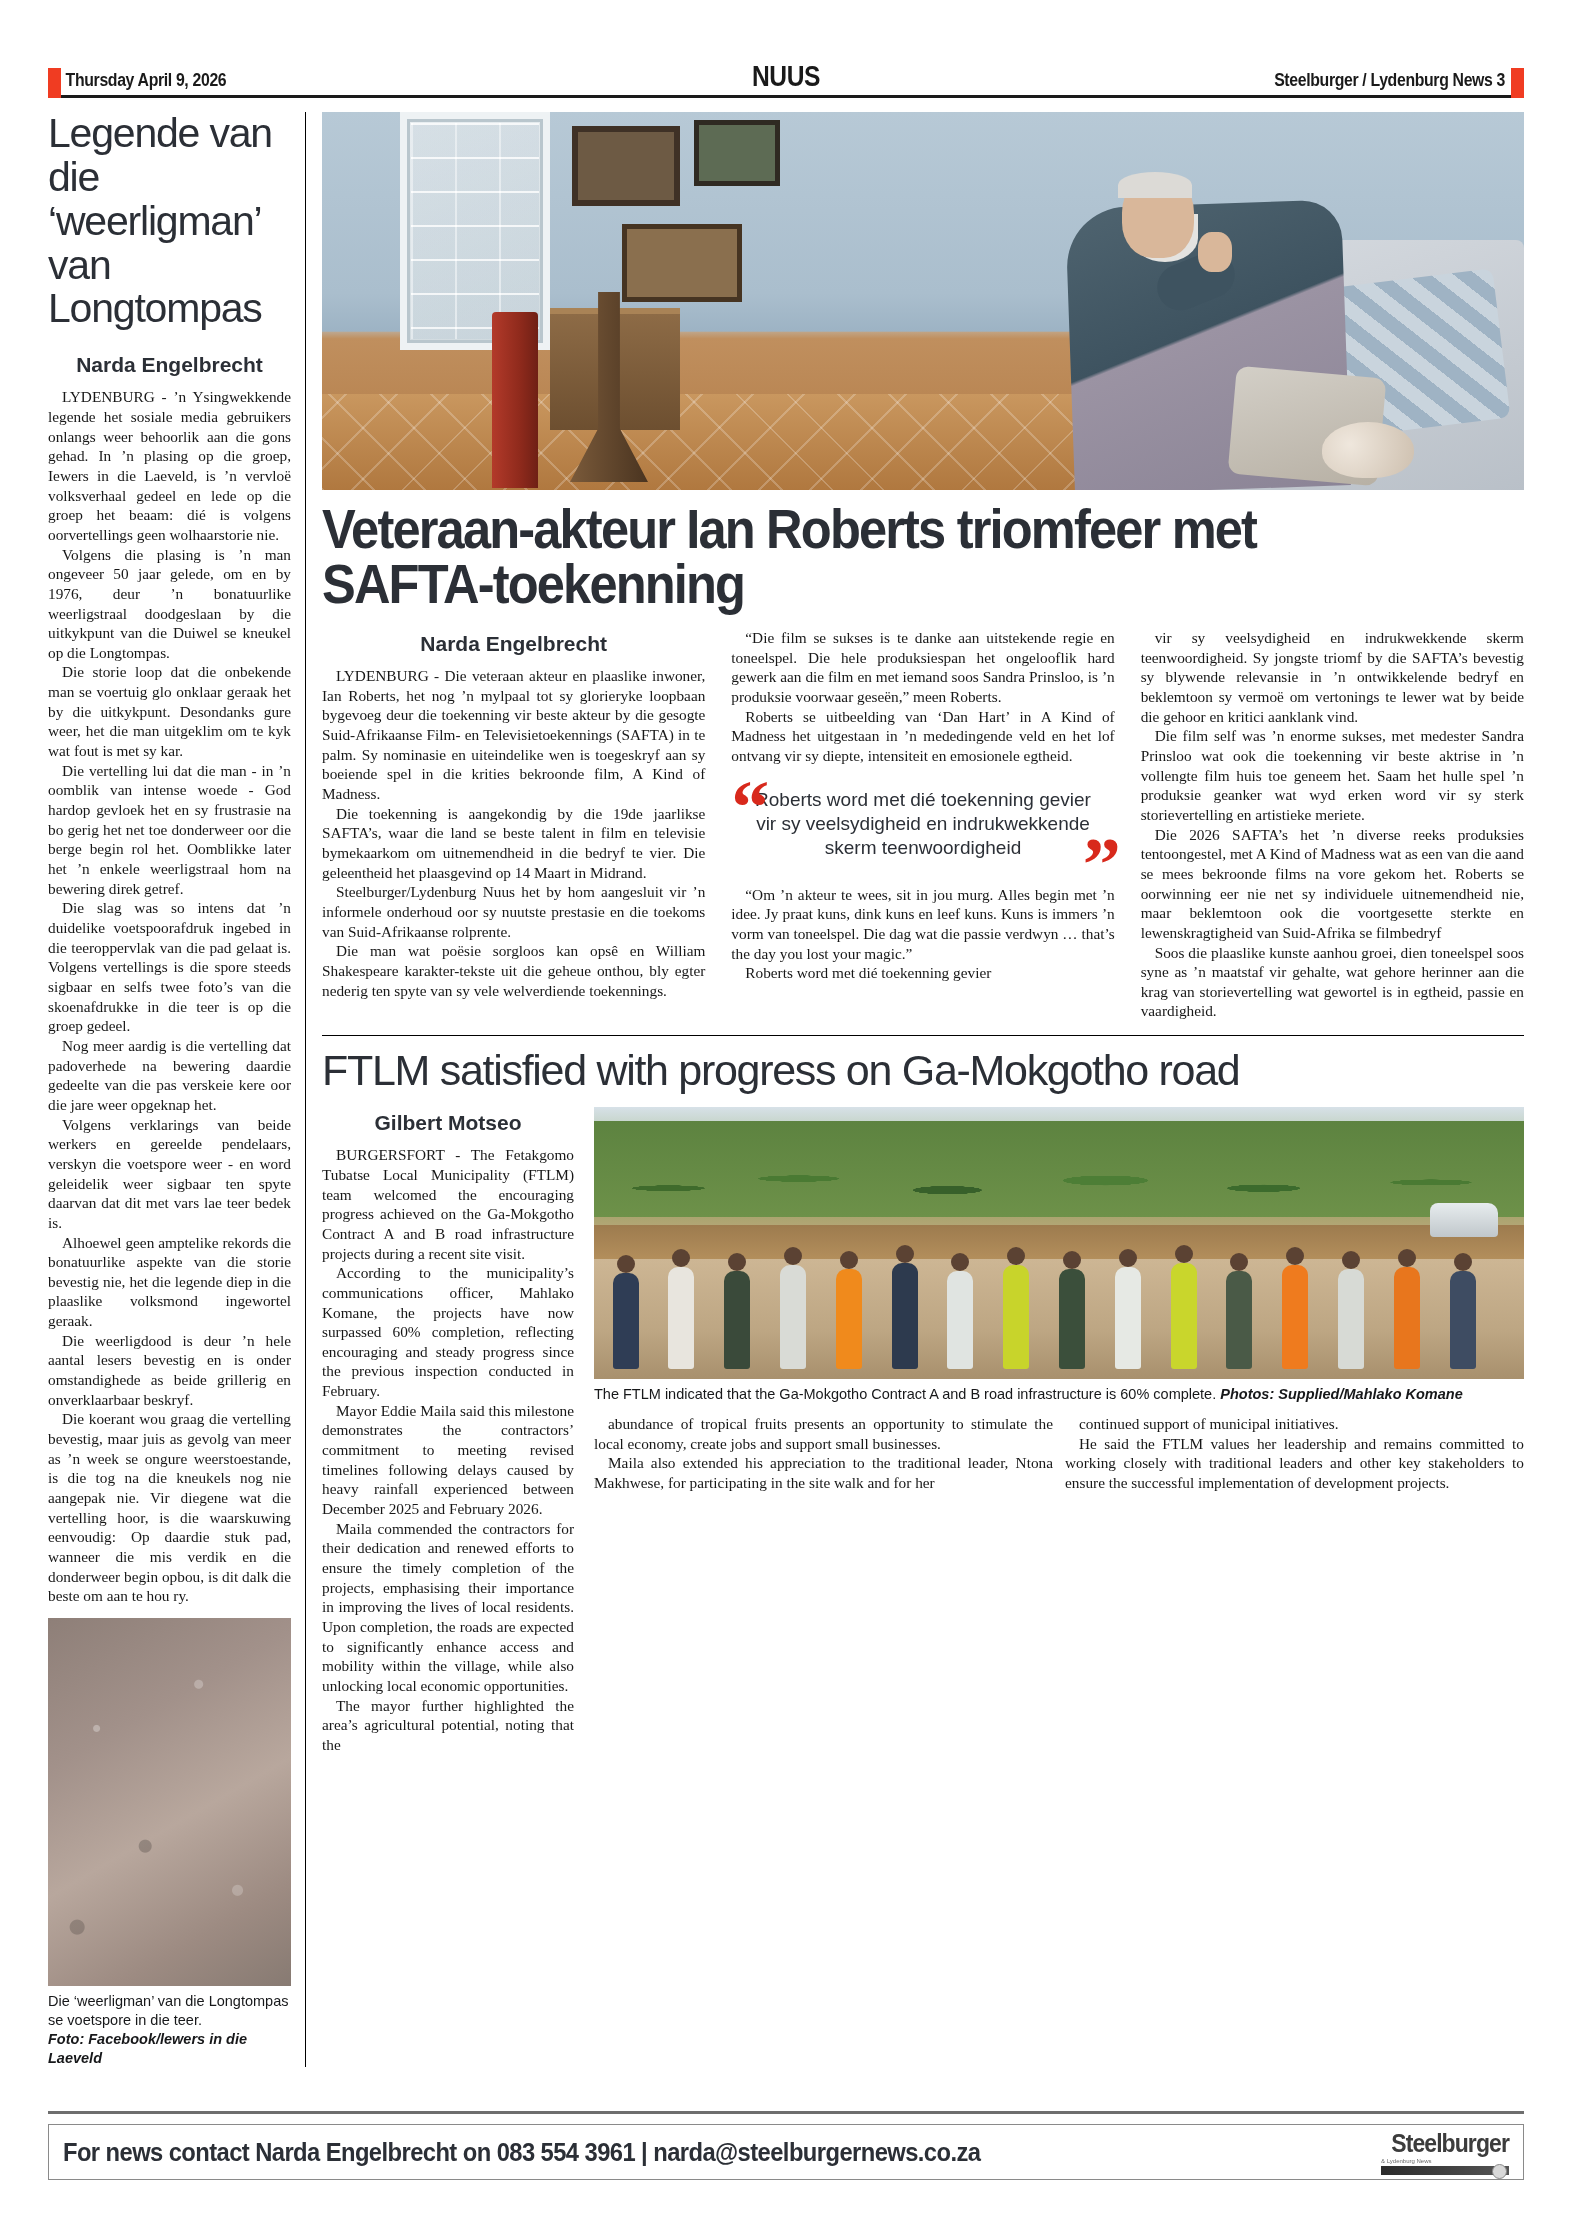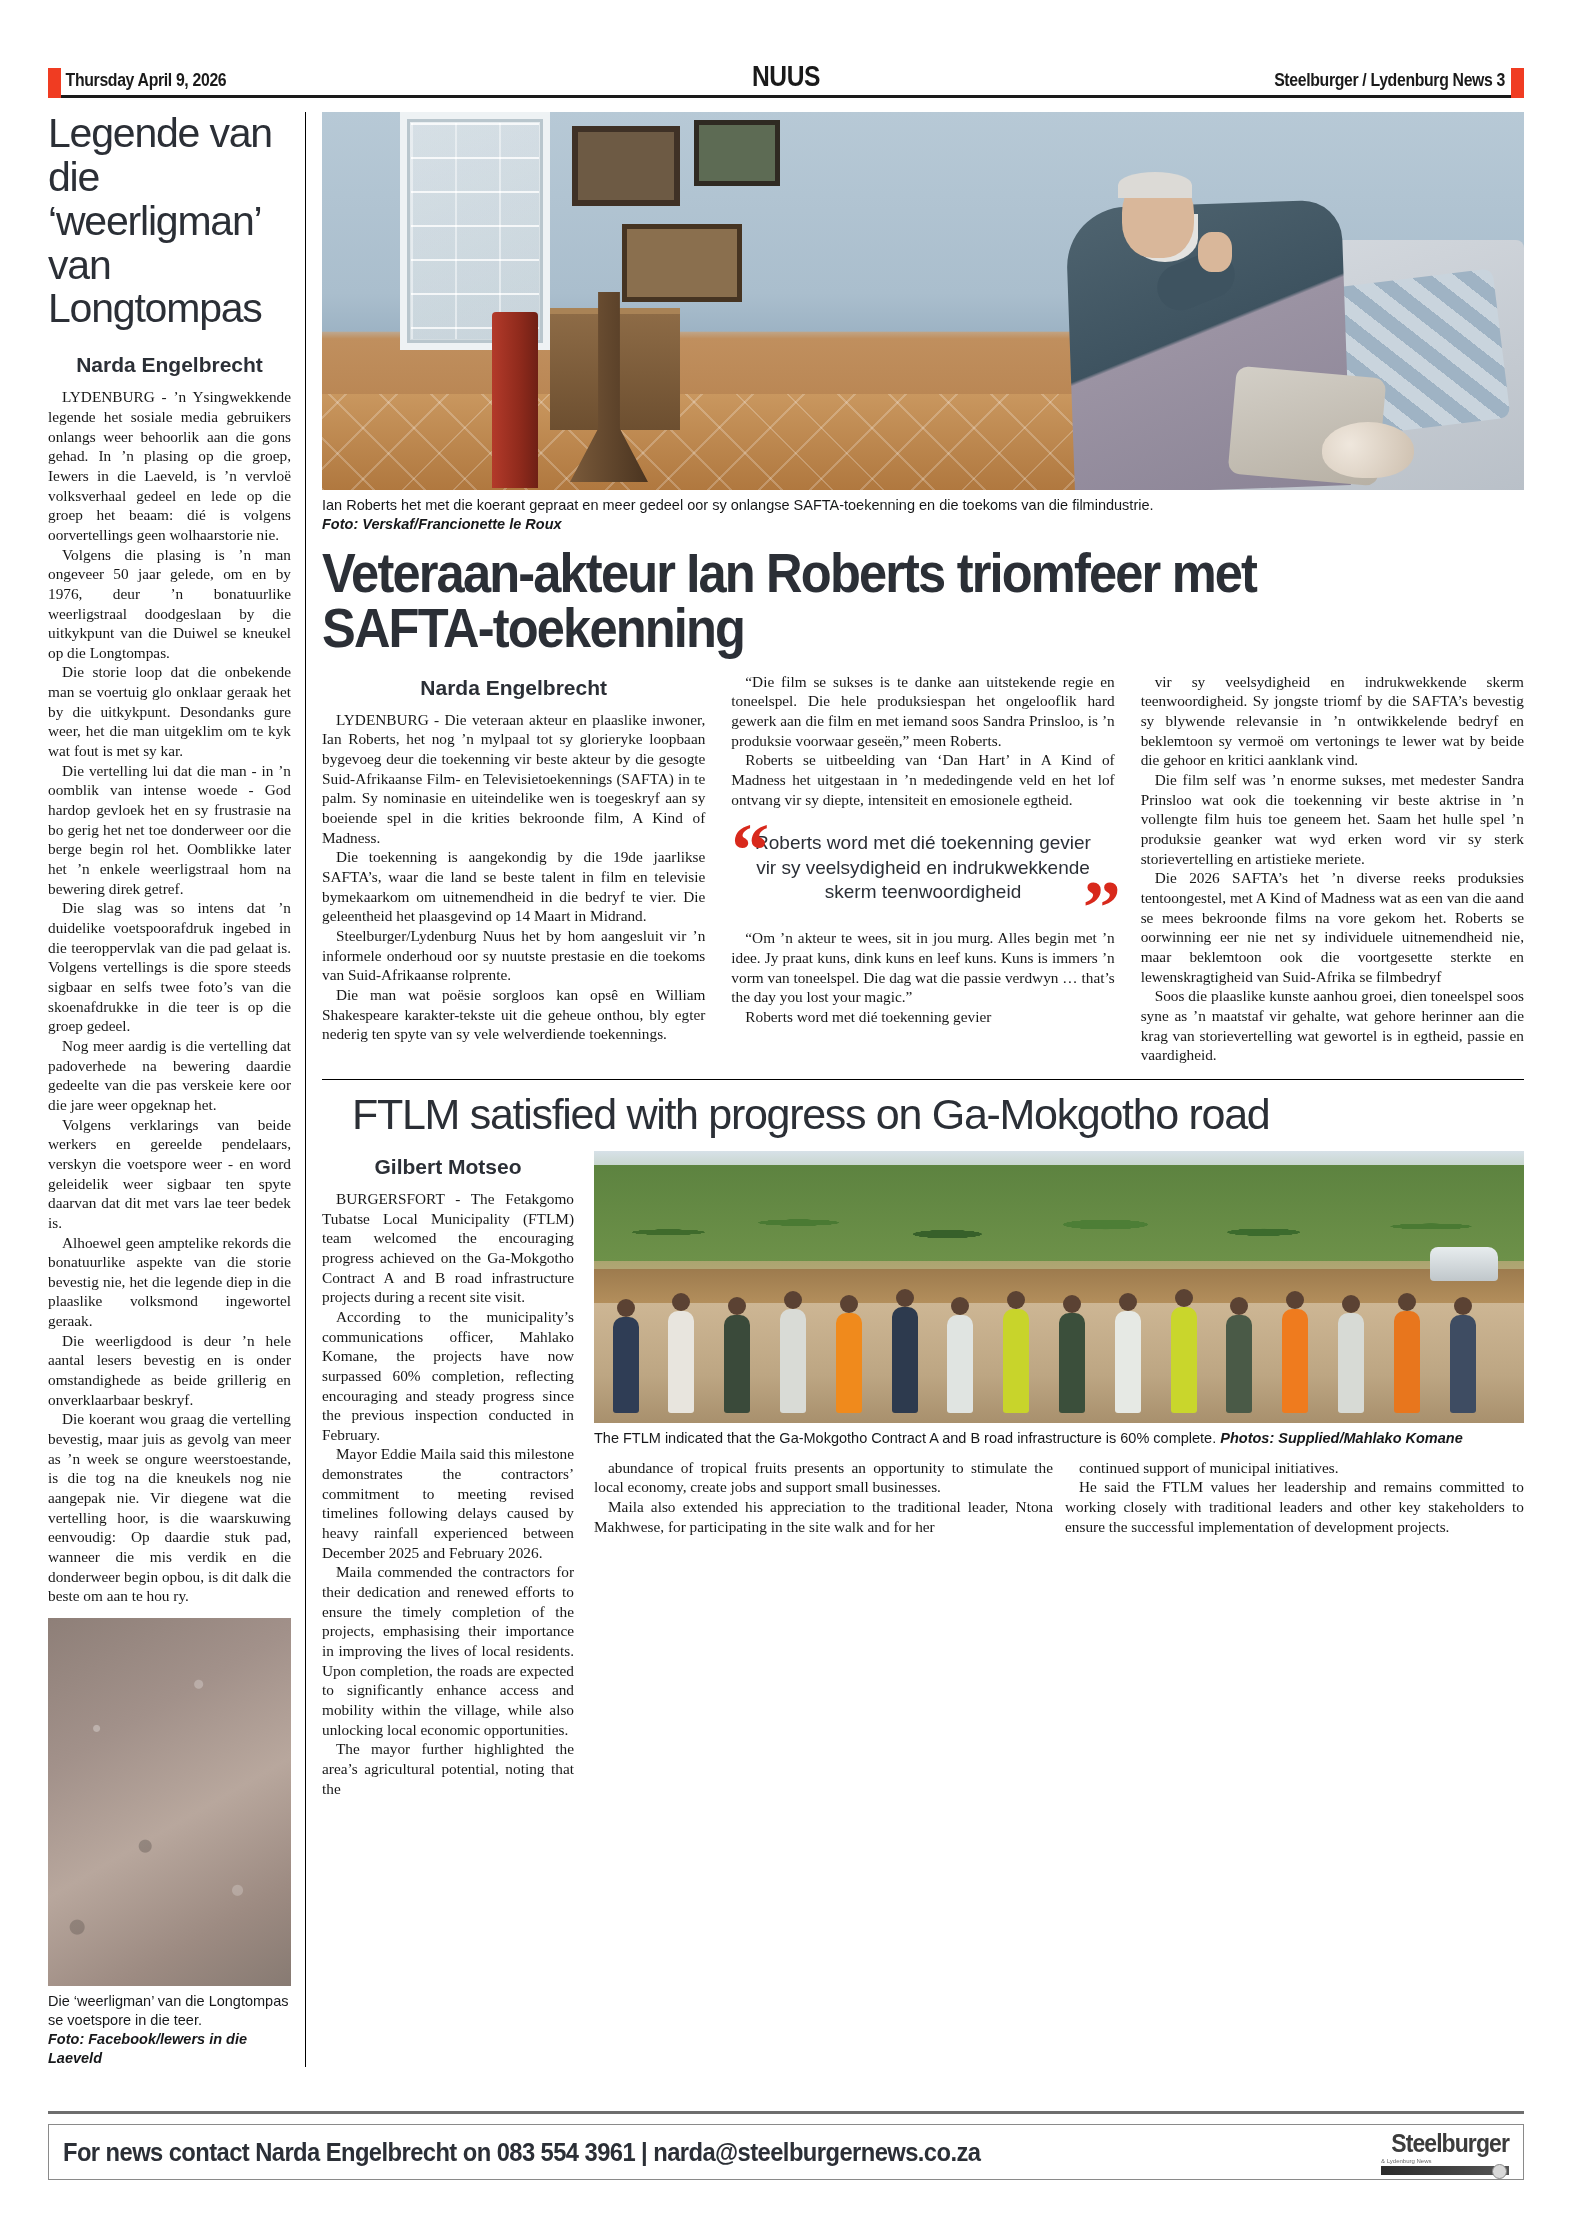--- a/index.html
+++ b/index.html
@@ -225,21 +225,20 @@
   .pq-open { left: 0; top: -2px; }
   .pq-close { right: 2px; bottom: -2px; }
 
   
   .ftlm-wrap { border-top: 1px solid #000; margin-top: 14px; padding-top: 12px; }
   h2.ftlm {
     font-family: "Liberation Sans", sans-serif;
     font-weight: normal; font-size: 43px; line-height: 1.05;
     color: #2b2f36; letter-spacing: -1.3px;
     margin-bottom: 14px;
-    margin-left: 30px;
   }
   .ftlm-row { display: flex; gap: 20px; }
   .ftlm-c1 { width: 252px; flex: 0 0 252px; }
   .ftlm-photo-col { flex: 1; }
 
   .photo-ftlm {
     width: 100%; height: 272px; position: relative; overflow: hidden;
     background: linear-gradient(180deg,#6f8b45 0%, #86a055 26%, #c7a884 52%, #d7c3a2 100%);
   }
   .pf-sky { position:absolute; left:0; top:0; width:100%; height:30px;
@@ -379,24 +378,20 @@
         <div class="pt-sofa"></div>
         <div class="pt-cushion"></div>
         <div class="pt-person-body"></div>
         <div class="pt-arm"></div>
         <div class="pt-hand"></div>
         <div class="pt-beard"></div>
         <div class="pt-person-head"></div>
         <div class="pt-hair"></div>
         <div class="pt-cushion2"></div>
         <div class="pt-dog"></div>
-      </div>
-      <div class="caption">
-        <span>Ian Roberts het met die koerant gepraat en meer gedeel oor sy onlangse SAFTA-toekenning en die toekoms van die filmindustrie.</span>
-        <span class="credit">Foto: Verskaf/Francionette le Roux</span>
       </div>
 
       <h2 class="bigheadline">Veteraan-akteur Ian Roberts triomfeer met SAFTA-toekenning</h2>
 
       <div class="three-col">
         <div class="byline">Narda Engelbrecht</div>
         <div class="bodytext">
           <p class="first">LYDENBURG - Die veteraan akteur en plaaslike inwoner, Ian Roberts, het nog ’n mylpaal tot sy glorieryke loopbaan bygevoeg deur die toekenning vir beste akteur by die gesogte Suid-Afrikaanse Film- en Televisietoekennings (SAFTA) in te palm. Sy nominasie en uiteindelike wen is toegeskryf aan sy boeiende spel in die krities bekroonde film, A Kind of Madness.</p>
           <p>Die toekenning is aangekondig by die 19de jaarlikse SAFTA’s, waar die land se beste talent in film en televisie bymekaarkom om uitnemendheid in die bedryf te vier. Die geleentheid het plaasgevind op 14 Maart in Midrand.</p>
           <p>Steelburger/Lydenburg Nuus het by hom aangesluit vir ’n informele onderhoud oor sy nuutste prestasie en die toekoms van Suid-Afrikaanse rolprente.</p>

